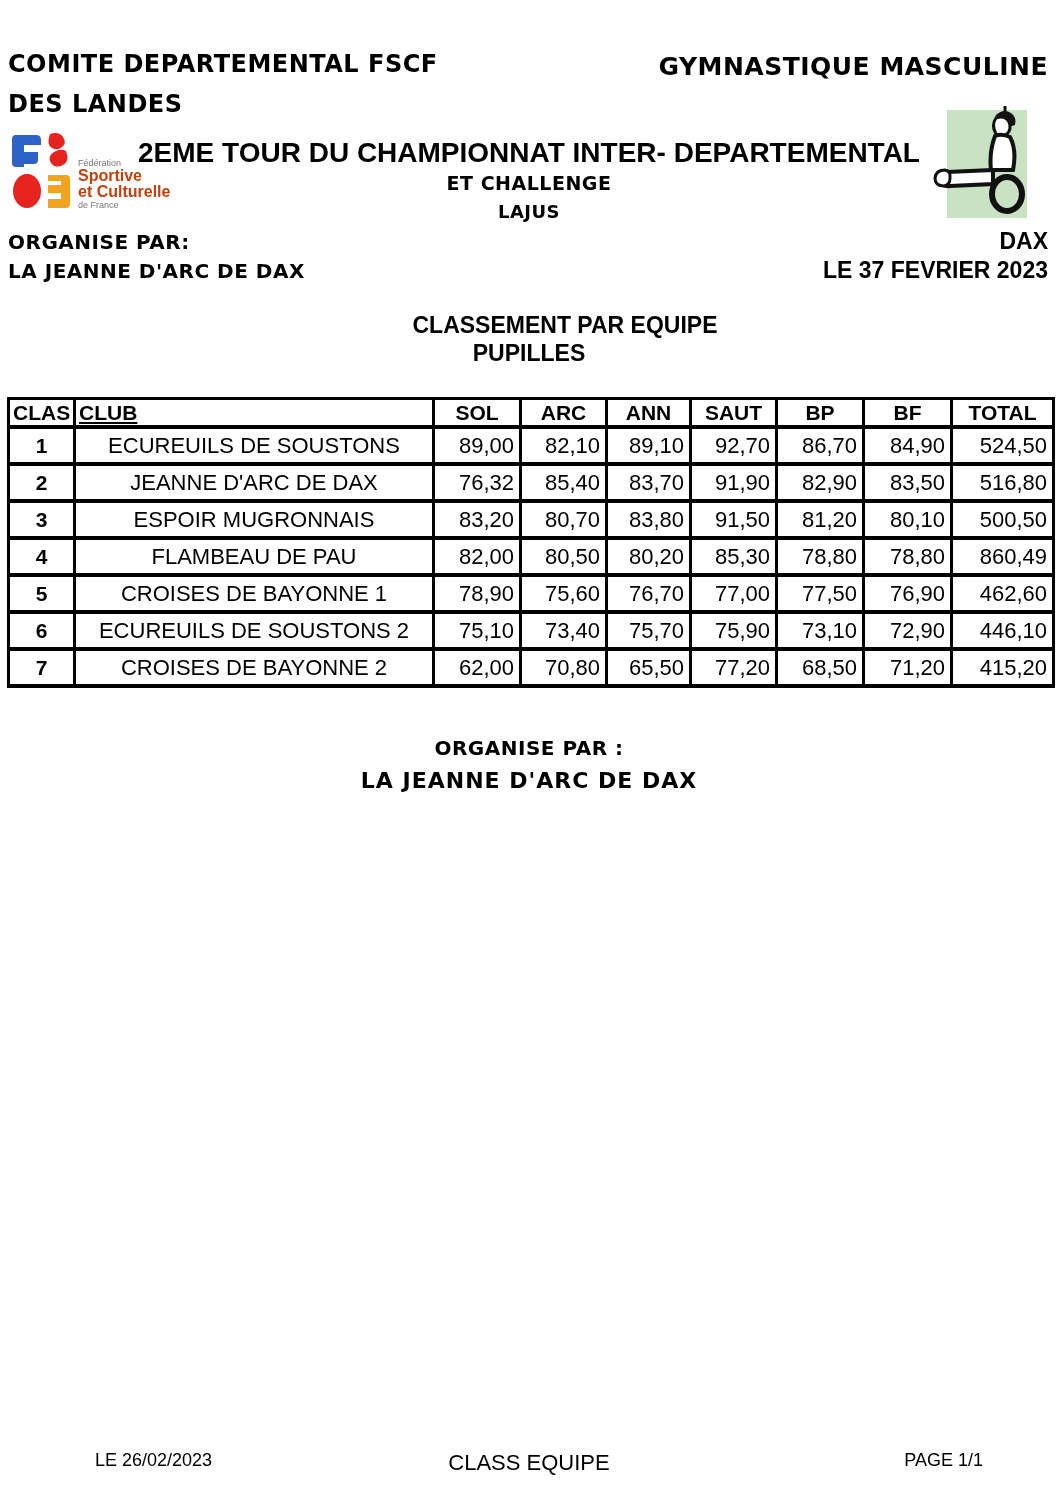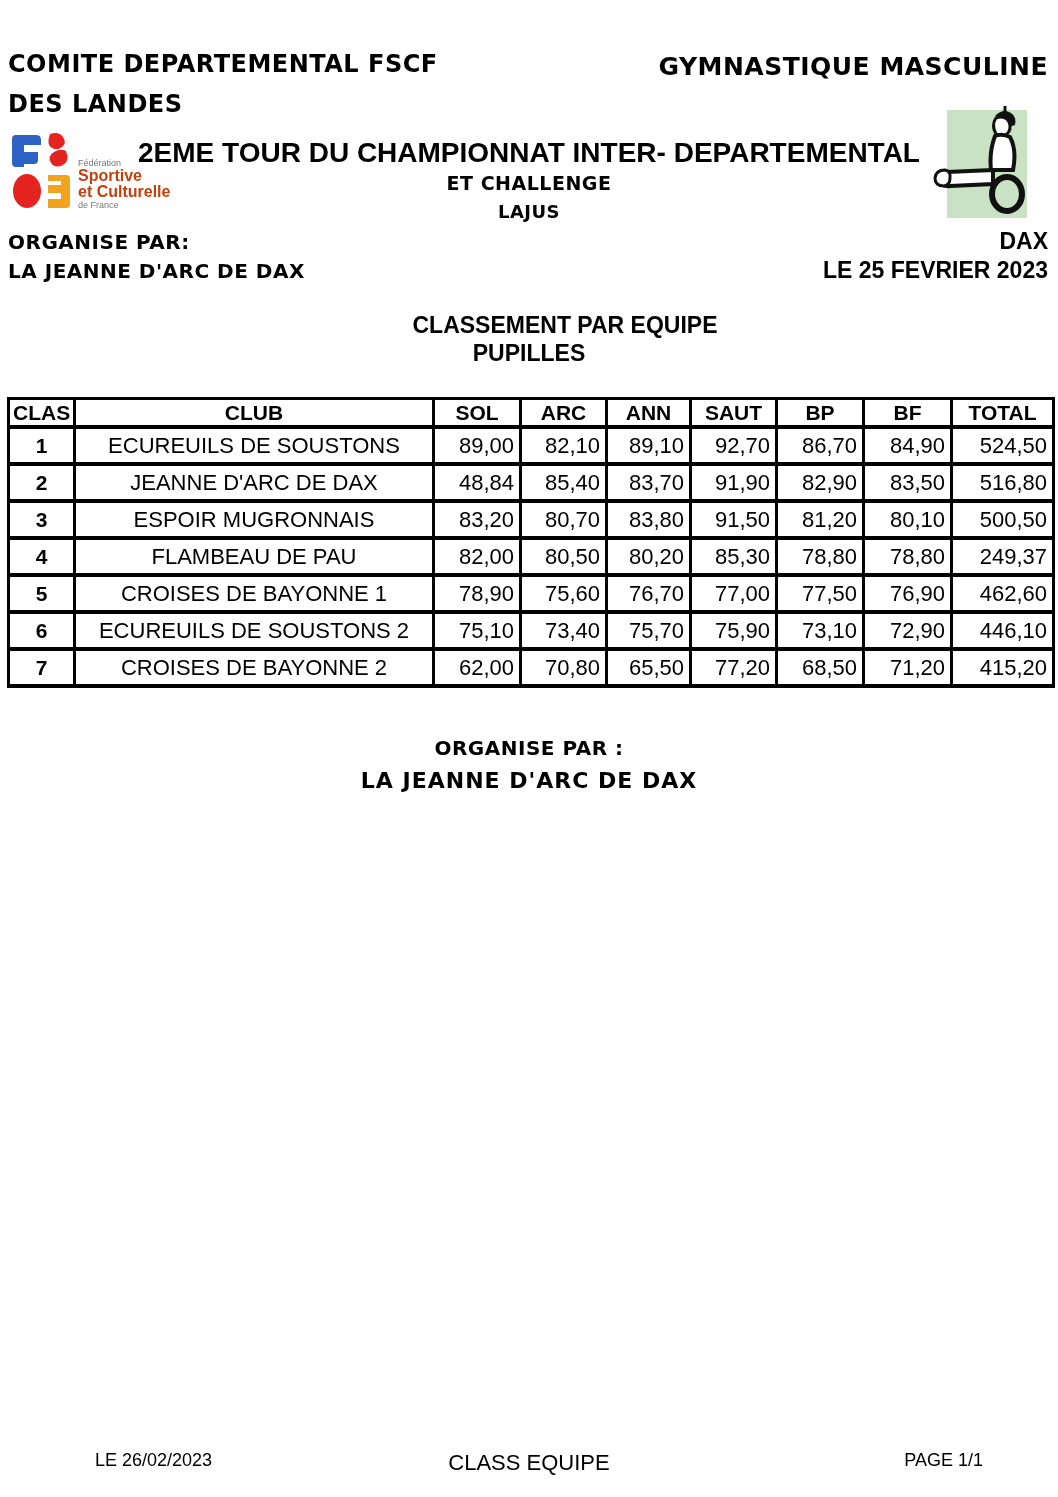--- a/index.html
+++ b/index.html
@@ -39,21 +39,21 @@
   table.results {
     position:absolute; left:7px; top:397px; width:1045px;
     border-collapse:collapse; table-layout:fixed;
     font-size:22px;
   }
   table.results th, table.results td {
     border:3px solid #000; border-bottom-width:4px;
     padding:0 5px; overflow:hidden; white-space:nowrap;
   }
   table.results thead th { height:25px; font-size:21px; font-weight:bold; text-align:center; padding:0 3px; }
-  table.results thead th.col-club { text-align:center; }
+  table.results thead th.col-club { text-align:left;text-decoration:underline; }
   table.results tbody td { height:33px; }
   table.results td.rank { text-align:center; font-weight:bold; font-size:21px; }
   table.results td.club { text-align:center; }
   table.results td.score { text-align:right; }
 
   .organise2-label { left:0; top:736px;  width:1058px; font-size:20px; }
   .organise2-value { left:0; top:768px;  width:1058px; font-size:22px; letter-spacing:1px; }
 
   .footer-line1 { left:0; top:1425px; width:1058px; font-size:18px; }
   .footer-line2 { left:0; top:1450px; width:1058px; font-size:22px; }
@@ -109,21 +109,21 @@
 
       <path d="M12,64 q-9,0 -10,8 q0,8 9,8 q6,-1 6,-8 q1,-7 -5,-8 z" fill="#fff" stroke="#111" stroke-width="3"></path>
 
       <ellipse cx="74" cy="88" rx="15" ry="17" fill="none" stroke="#111" stroke-width="6"></ellipse>
     </svg>
   </div>
 
   <div class="abs comic organise-label">ORGANISE PAR:</div>
   <div class="abs comic organise-value">LA JEANNE D'ARC DE DAX</div>
   <div class="abs arial-bold place">DAX</div>
-  <div class="abs arial-bold date">LE 25 FEVRIER 2023</div>
+  <div class="abs arial-bold date">LE 37 FEVRIER 2023</div>
 
   <div class="abs arial-bold center section-title">CLASSEMENT PAR EQUIPE</div>
   <div class="abs arial-bold center section-sub">PUPILLES</div>
 
   <table class="results">
     <colgroup>
         <col style="width: 66px;">
         <col style="width: 359px;">
         <col style="width: 87px;">
         <col style="width: 86px;">
@@ -154,21 +154,21 @@
           <td class="score">82,10</td>
           <td class="score">89,10</td>
           <td class="score">92,70</td>
           <td class="score">86,70</td>
           <td class="score">84,90</td>
           <td class="score">524,50</td>
         </tr>
         <tr>
           <td class="rank">2</td>
           <td class="club">JEANNE D'ARC DE DAX</td>
-          <td class="score">48,84</td>
+          <td class="score">76,32</td>
           <td class="score">85,40</td>
           <td class="score">83,70</td>
           <td class="score">91,90</td>
           <td class="score">82,90</td>
           <td class="score">83,50</td>
           <td class="score">516,80</td>
         </tr>
         <tr>
           <td class="rank">3</td>
           <td class="club">ESPOIR MUGRONNAIS</td>
@@ -182,21 +182,21 @@
         </tr>
         <tr>
           <td class="rank">4</td>
           <td class="club">FLAMBEAU DE PAU</td>
           <td class="score">82,00</td>
           <td class="score">80,50</td>
           <td class="score">80,20</td>
           <td class="score">85,30</td>
           <td class="score">78,80</td>
           <td class="score">78,80</td>
-          <td class="score">249,37</td>
+          <td class="score">860,49</td>
         </tr>
         <tr>
           <td class="rank">5</td>
           <td class="club">CROISES DE BAYONNE 1</td>
           <td class="score">78,90</td>
           <td class="score">75,60</td>
           <td class="score">76,70</td>
           <td class="score">77,00</td>
           <td class="score">77,50</td>
           <td class="score">76,90</td>

